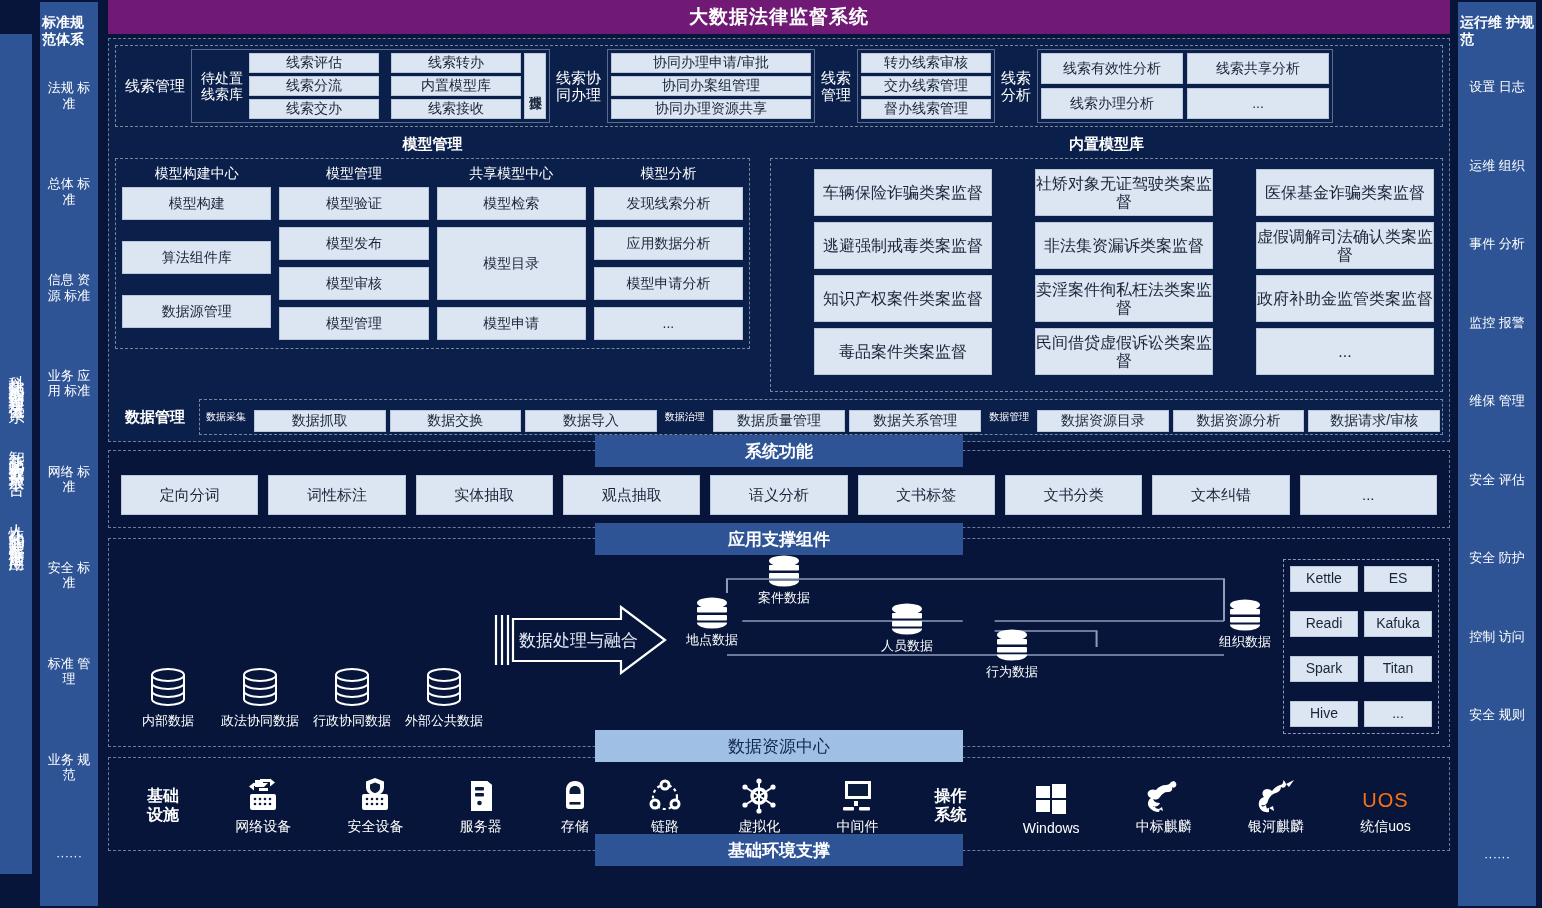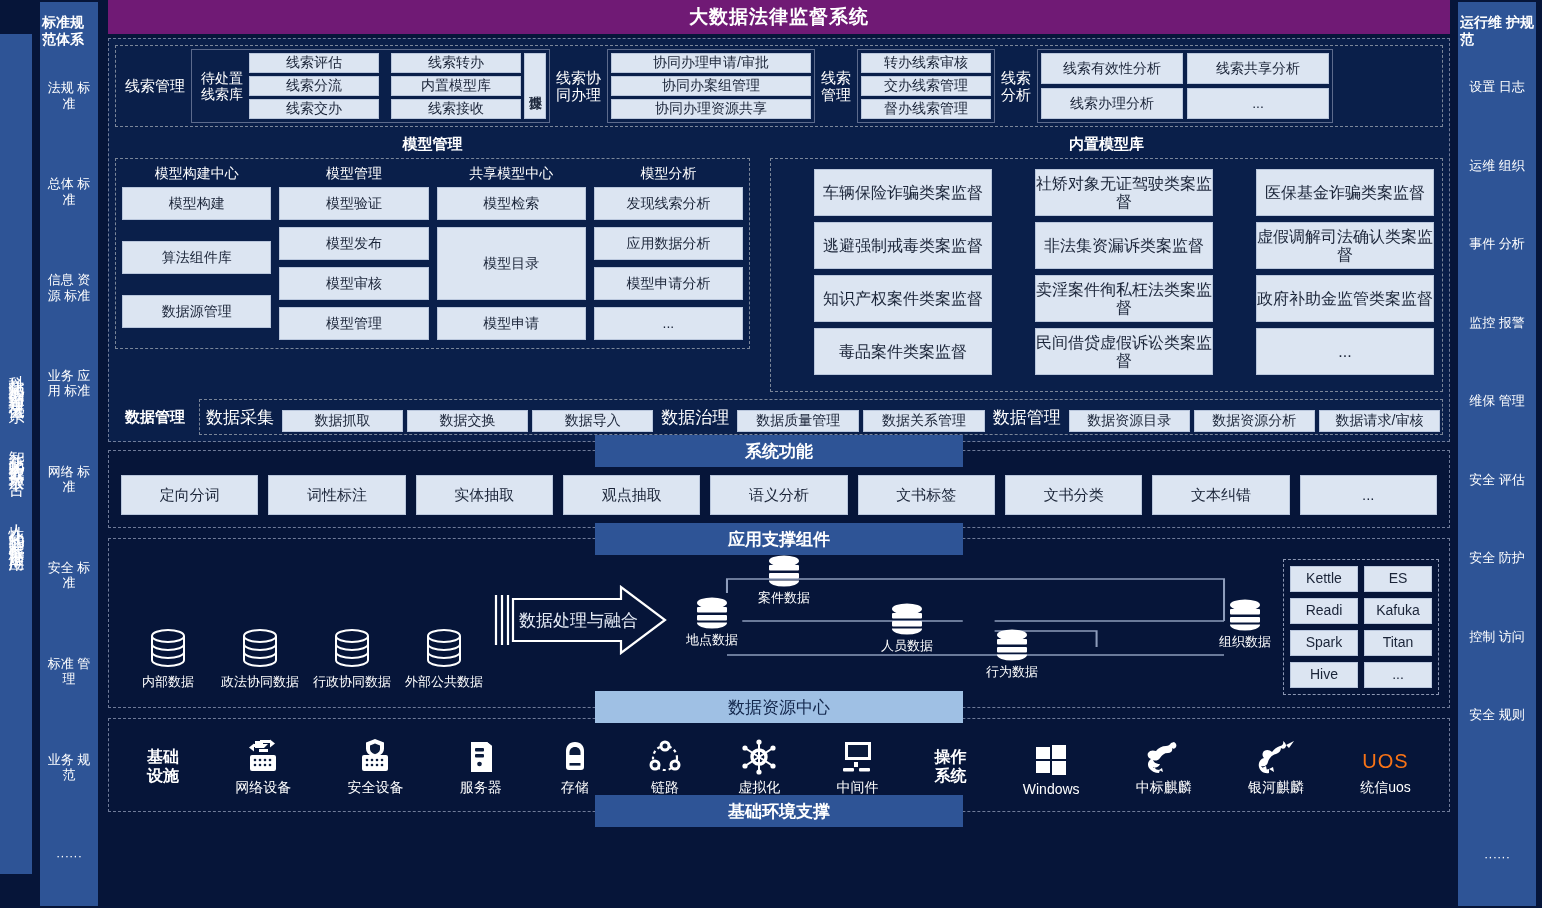--- a/index.html
+++ b/index.html
@@ -96,21 +96,21 @@
   .cell.tall { height:73px; }
 
   .lib-grid { display:flex; gap:8px; }
   .lib-col { flex:1; display:flex; flex-direction:column; gap:6px; }
   .lib-col .btn { height:47px; font-size:16px;margin-left:35px; }
 
   
   .dm-row { display:flex; align-items:stretch; margin-top:7px; gap:4px; height:36px; }
   .dm-label { font-weight:bold; font-size:15px; display:flex; align-items:center; justify-content:center; padding:0 10px; flex:none; }
   .dm-inner { flex:1; display:flex; align-items:stretch; gap:4px; border:1px dashed #7b8699; padding:2px; }
-  .dm-sub { font-size:17px; display:flex; align-items:center; justify-content:center; padding:0 4px; flex:none; text-align:center; }
+  .dm-sub { font-size:10px; display:flex; align-items:center; justify-content:center; padding:0 4px; flex:none; text-align:center; }
   .dm-inner .btn { flex:1; font-size:14px;margin-top:8px; }
 
   
   .sysfunc { margin: 8px 4px 0 4px; position:relative; border:1px dashed #6f7b99; padding: 24px 12px 12px 12px; }
   .band {
     position:absolute; left:50%; transform:translateX(-50%);
     background:#2e5496; color:#fff; font-weight:bold;
     display:flex; align-items:center; justify-content:center;
     font-size:17px; width:368px; height:32px; z-index:5;
   }
@@ -122,21 +122,21 @@
   
   .support { margin: 10px 4px 0 4px; position:relative; border:1px dashed #6f7b99; padding: 20px 10px 12px 10px; display:flex; }
   .left-dbs { display:flex; gap:22px; align-items:flex-end; padding: 14px 0 4px 14px; }
   .db-item { display:flex; flex-direction:column; align-items:center; gap:5px; width:70px; }
   .db-label { font-size:13px; white-space:nowrap; }
   .arrow-wrap { display:flex; align-items:center; margin-left:14px; padding-bottom:14px; }
   .graph { flex:1; position:relative; min-width:0; height:120px; margin-left:8px; }
   .gnode { position:absolute; display:flex; flex-direction:column; align-items:center; }
   .gnode .db-label { font-size:13px; }
   .techbox { border:1px dashed #8c97b3; padding:6px; display:flex; gap:6px; align-self:center; margin-left:8px; }
-  .techcol { display:flex; flex-direction:column; gap:6px;border-radius:21px; }
+  .techcol { display:flex; flex-direction:column; gap:19px;border-radius:21px; }
   .techcol .btn { width:68px; height:26px; font-size:14px; }
 
   
   .infra { margin: 10px 4px 0 4px; position:relative; border:1px dashed #6f7b99; padding: 20px 10px 14px 10px; display:flex; align-items:flex-end; justify-content:space-around; }
   .infra-label { font-weight:bold; font-size:16px; line-height:1.2; text-align:center; white-space:pre-line; padding-bottom:12px;}
   .ic-item { display:flex; flex-direction:column; align-items:center; gap:4px; }
   .ic-item .db-label { font-size:14px; }
 
   
   .bottom { margin: 10px 4px 6px 4px; position:relative; border:1px dashed #6f7b99; padding: 8px 10px 26px 10px; }

